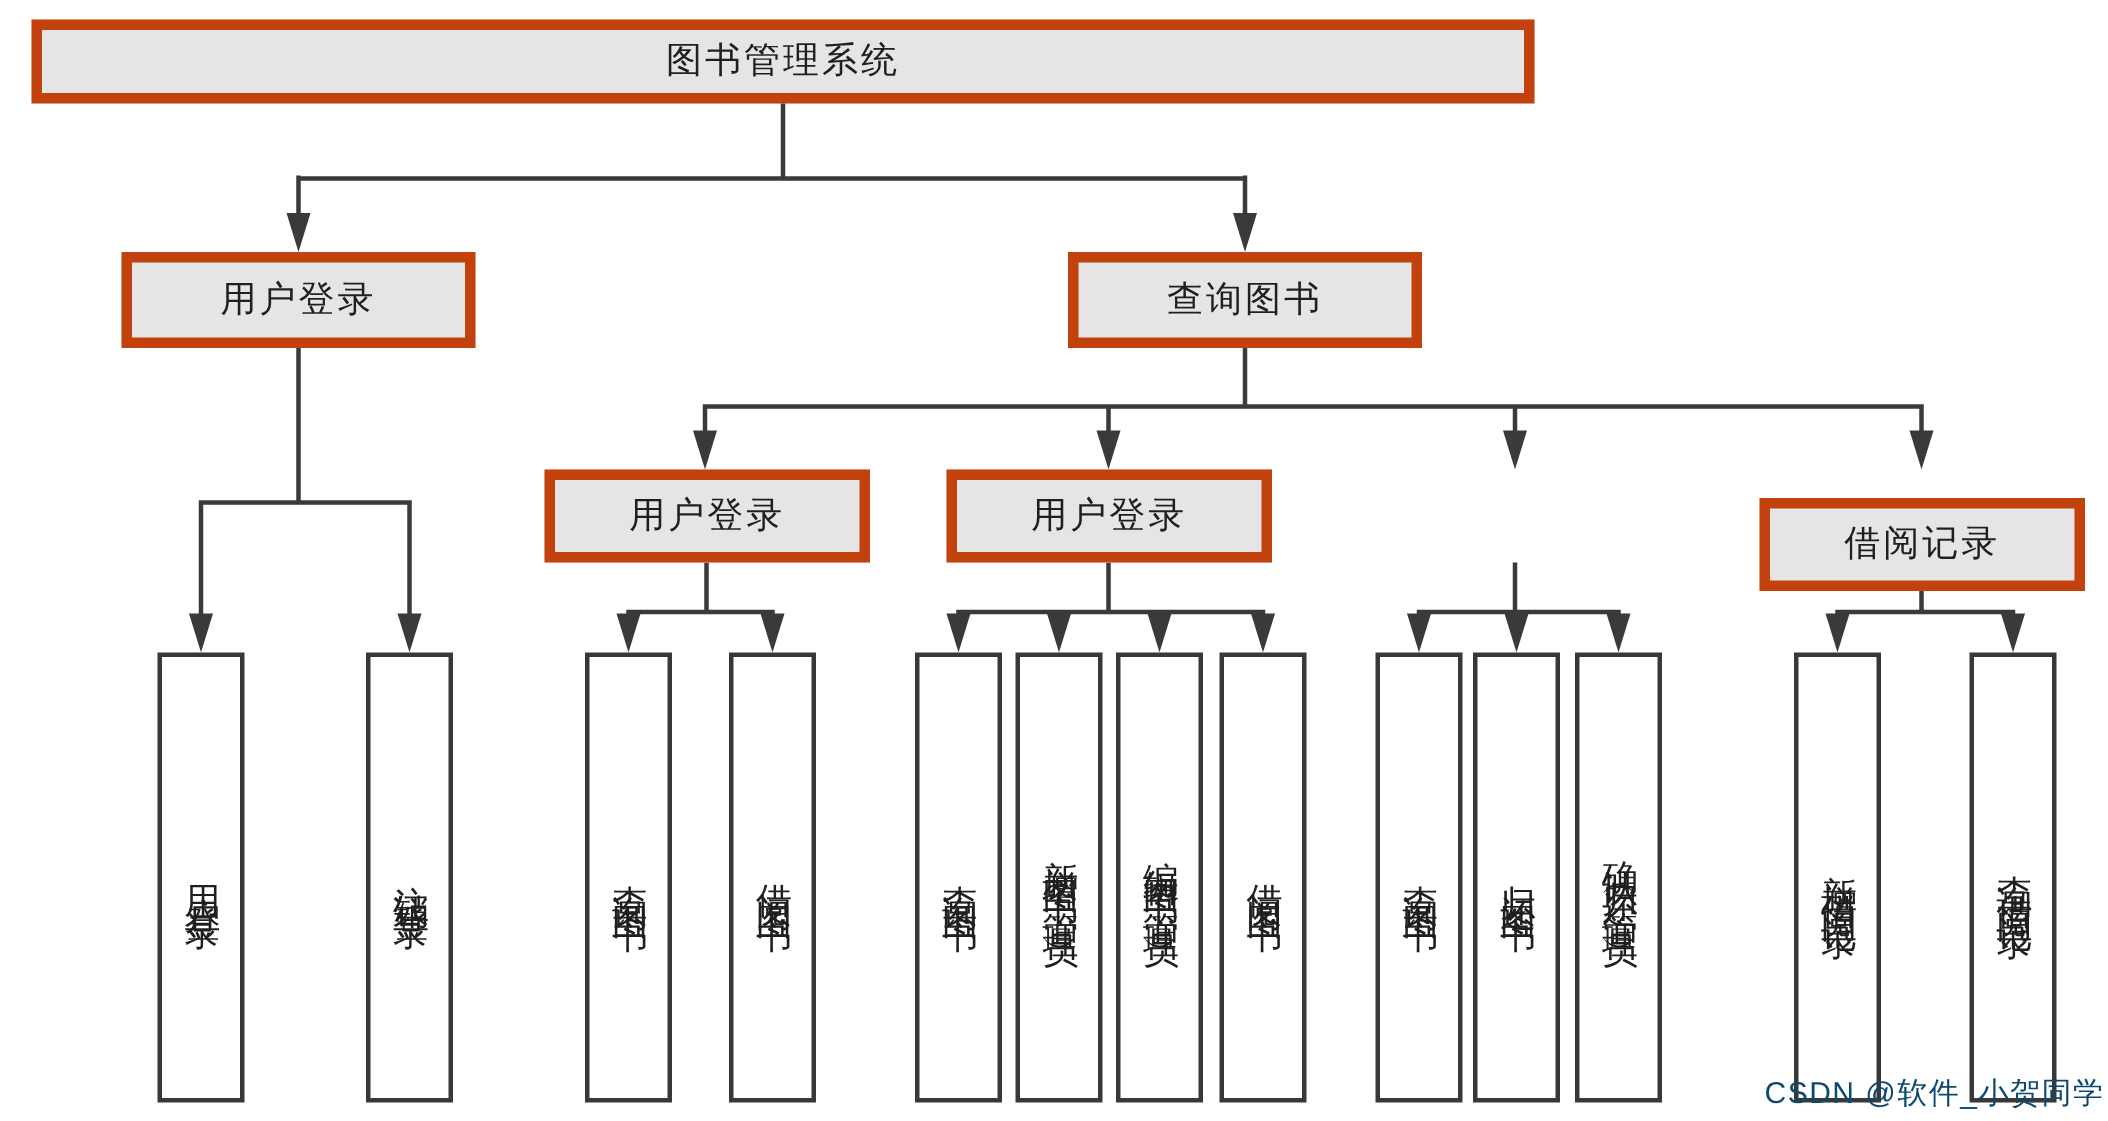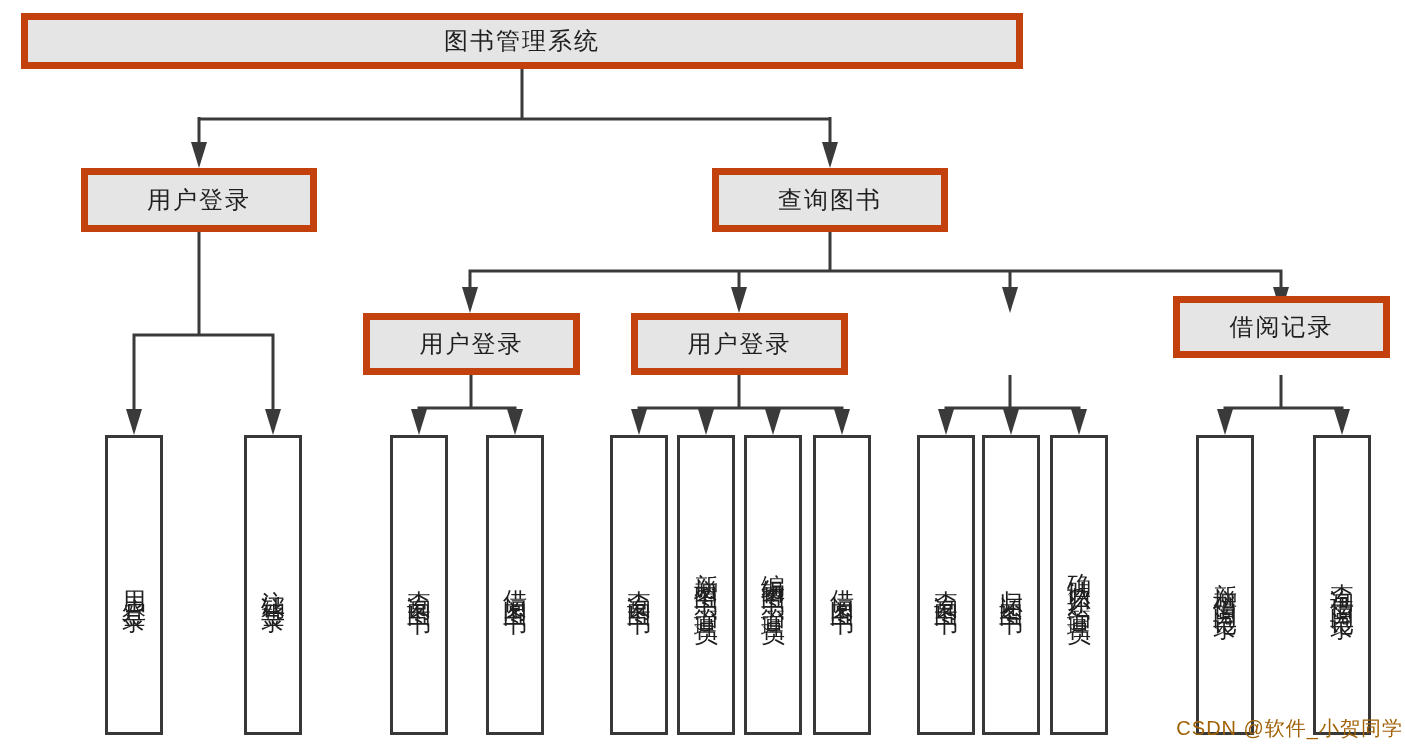--- a/index.html
+++ b/index.html
@@ -32,21 +32,21 @@
   .vnode span{
     writing-mode:vertical-rl;
     text-orientation:mixed;
     font-size:24px;color:#1f1f1f;
     letter-spacing:7px;line-height:1;white-space:nowrap;
   }
   #watermark{
     position:absolute;
     right:2px;top:715px;
     font-size:20px;
-    color:#a16207;
+    color:#0c4a6e;
     letter-spacing:1px;
     z-index:9;
     white-space:nowrap;
   }
 </style>
 </head>
 <body>
 
 <div id="canvas">
 
@@ -103,21 +103,21 @@
   <div class="hnode" style="left:712px;top:168px;width:236px;height:64px">
     <span>查询图书</span>
   </div>
 
   <div class="hnode" style="left:363px;top:313px;width:217px;height:62px">
     <span>用户登录</span>
   </div>
   <div class="hnode" style="left:631px;top:313px;width:217px;height:62px">
     <span>用户登录</span>
   </div>
-  <div class="hnode" style="left:1173px;top:296px;width:217px;height:62px">
+  <div class="hnode" style="left:1173px;top:332px;width:217px;height:62px">
     <span>借阅记录</span>
   </div>
 
   <div class="vnode" style="left:105px">
     <span>用户登录</span>
   </div>
   <div class="vnode" style="left:244px">
     <span>注销登录</span>
   </div>
 

